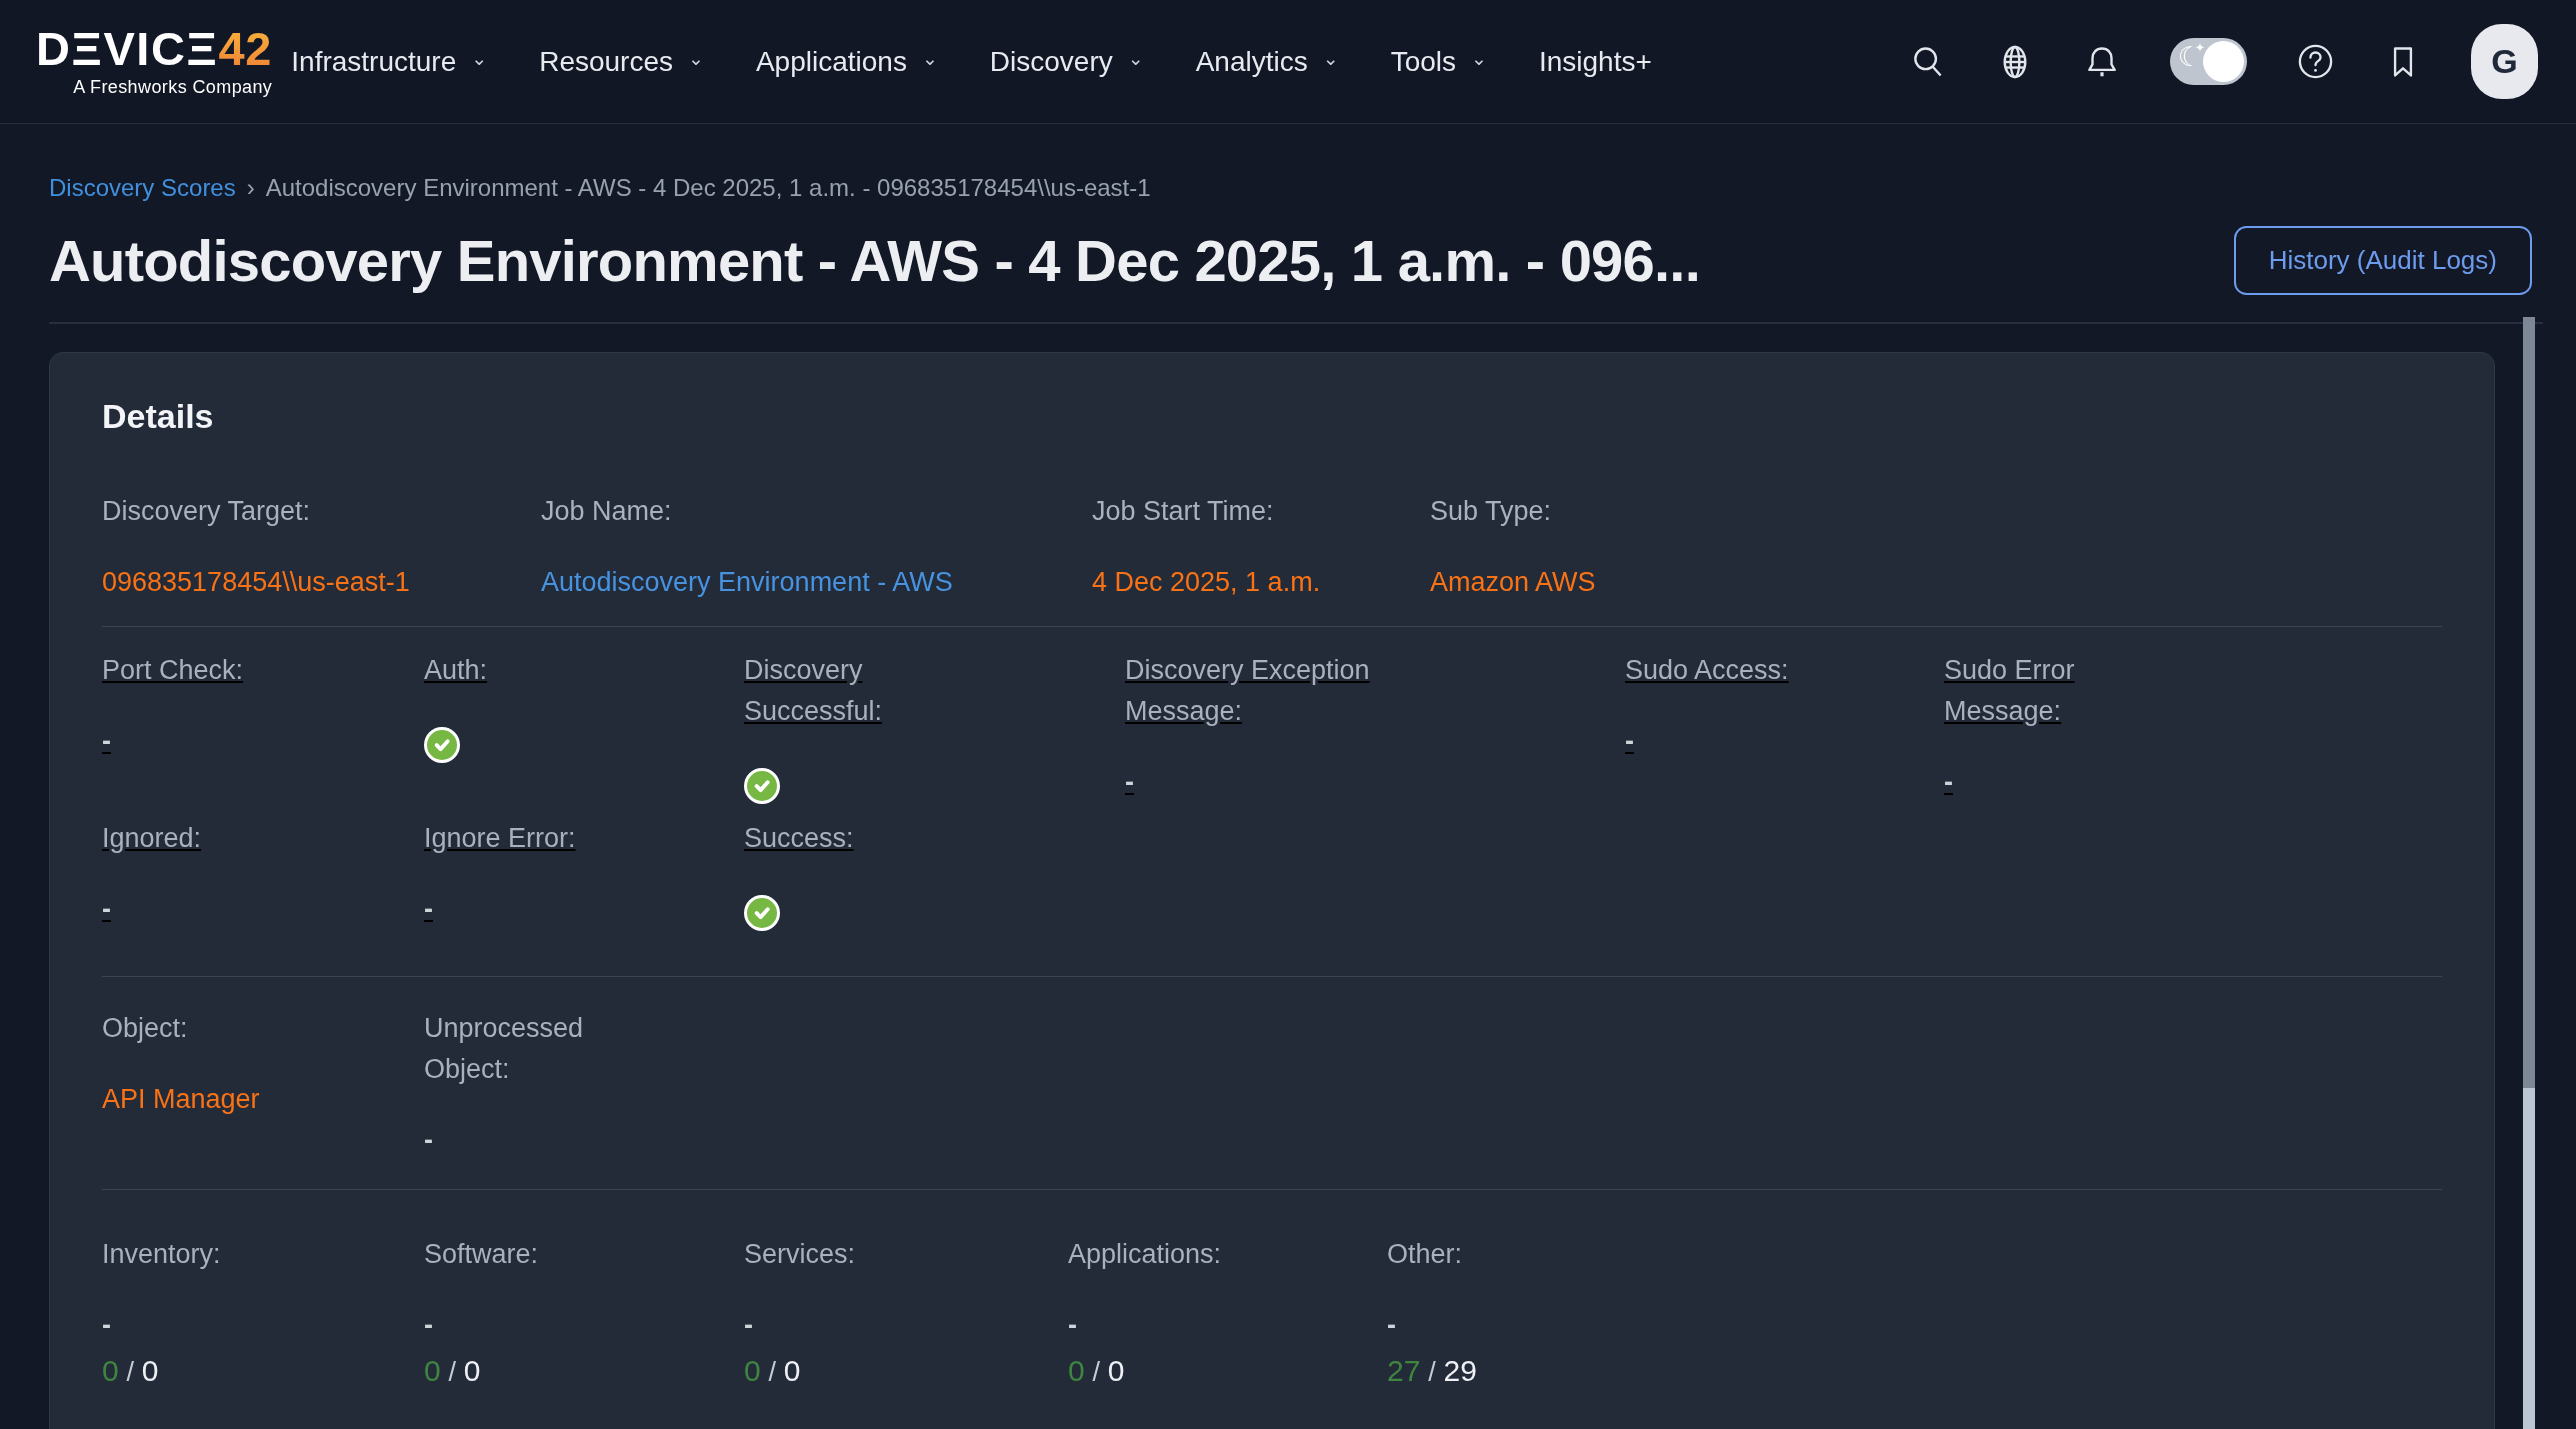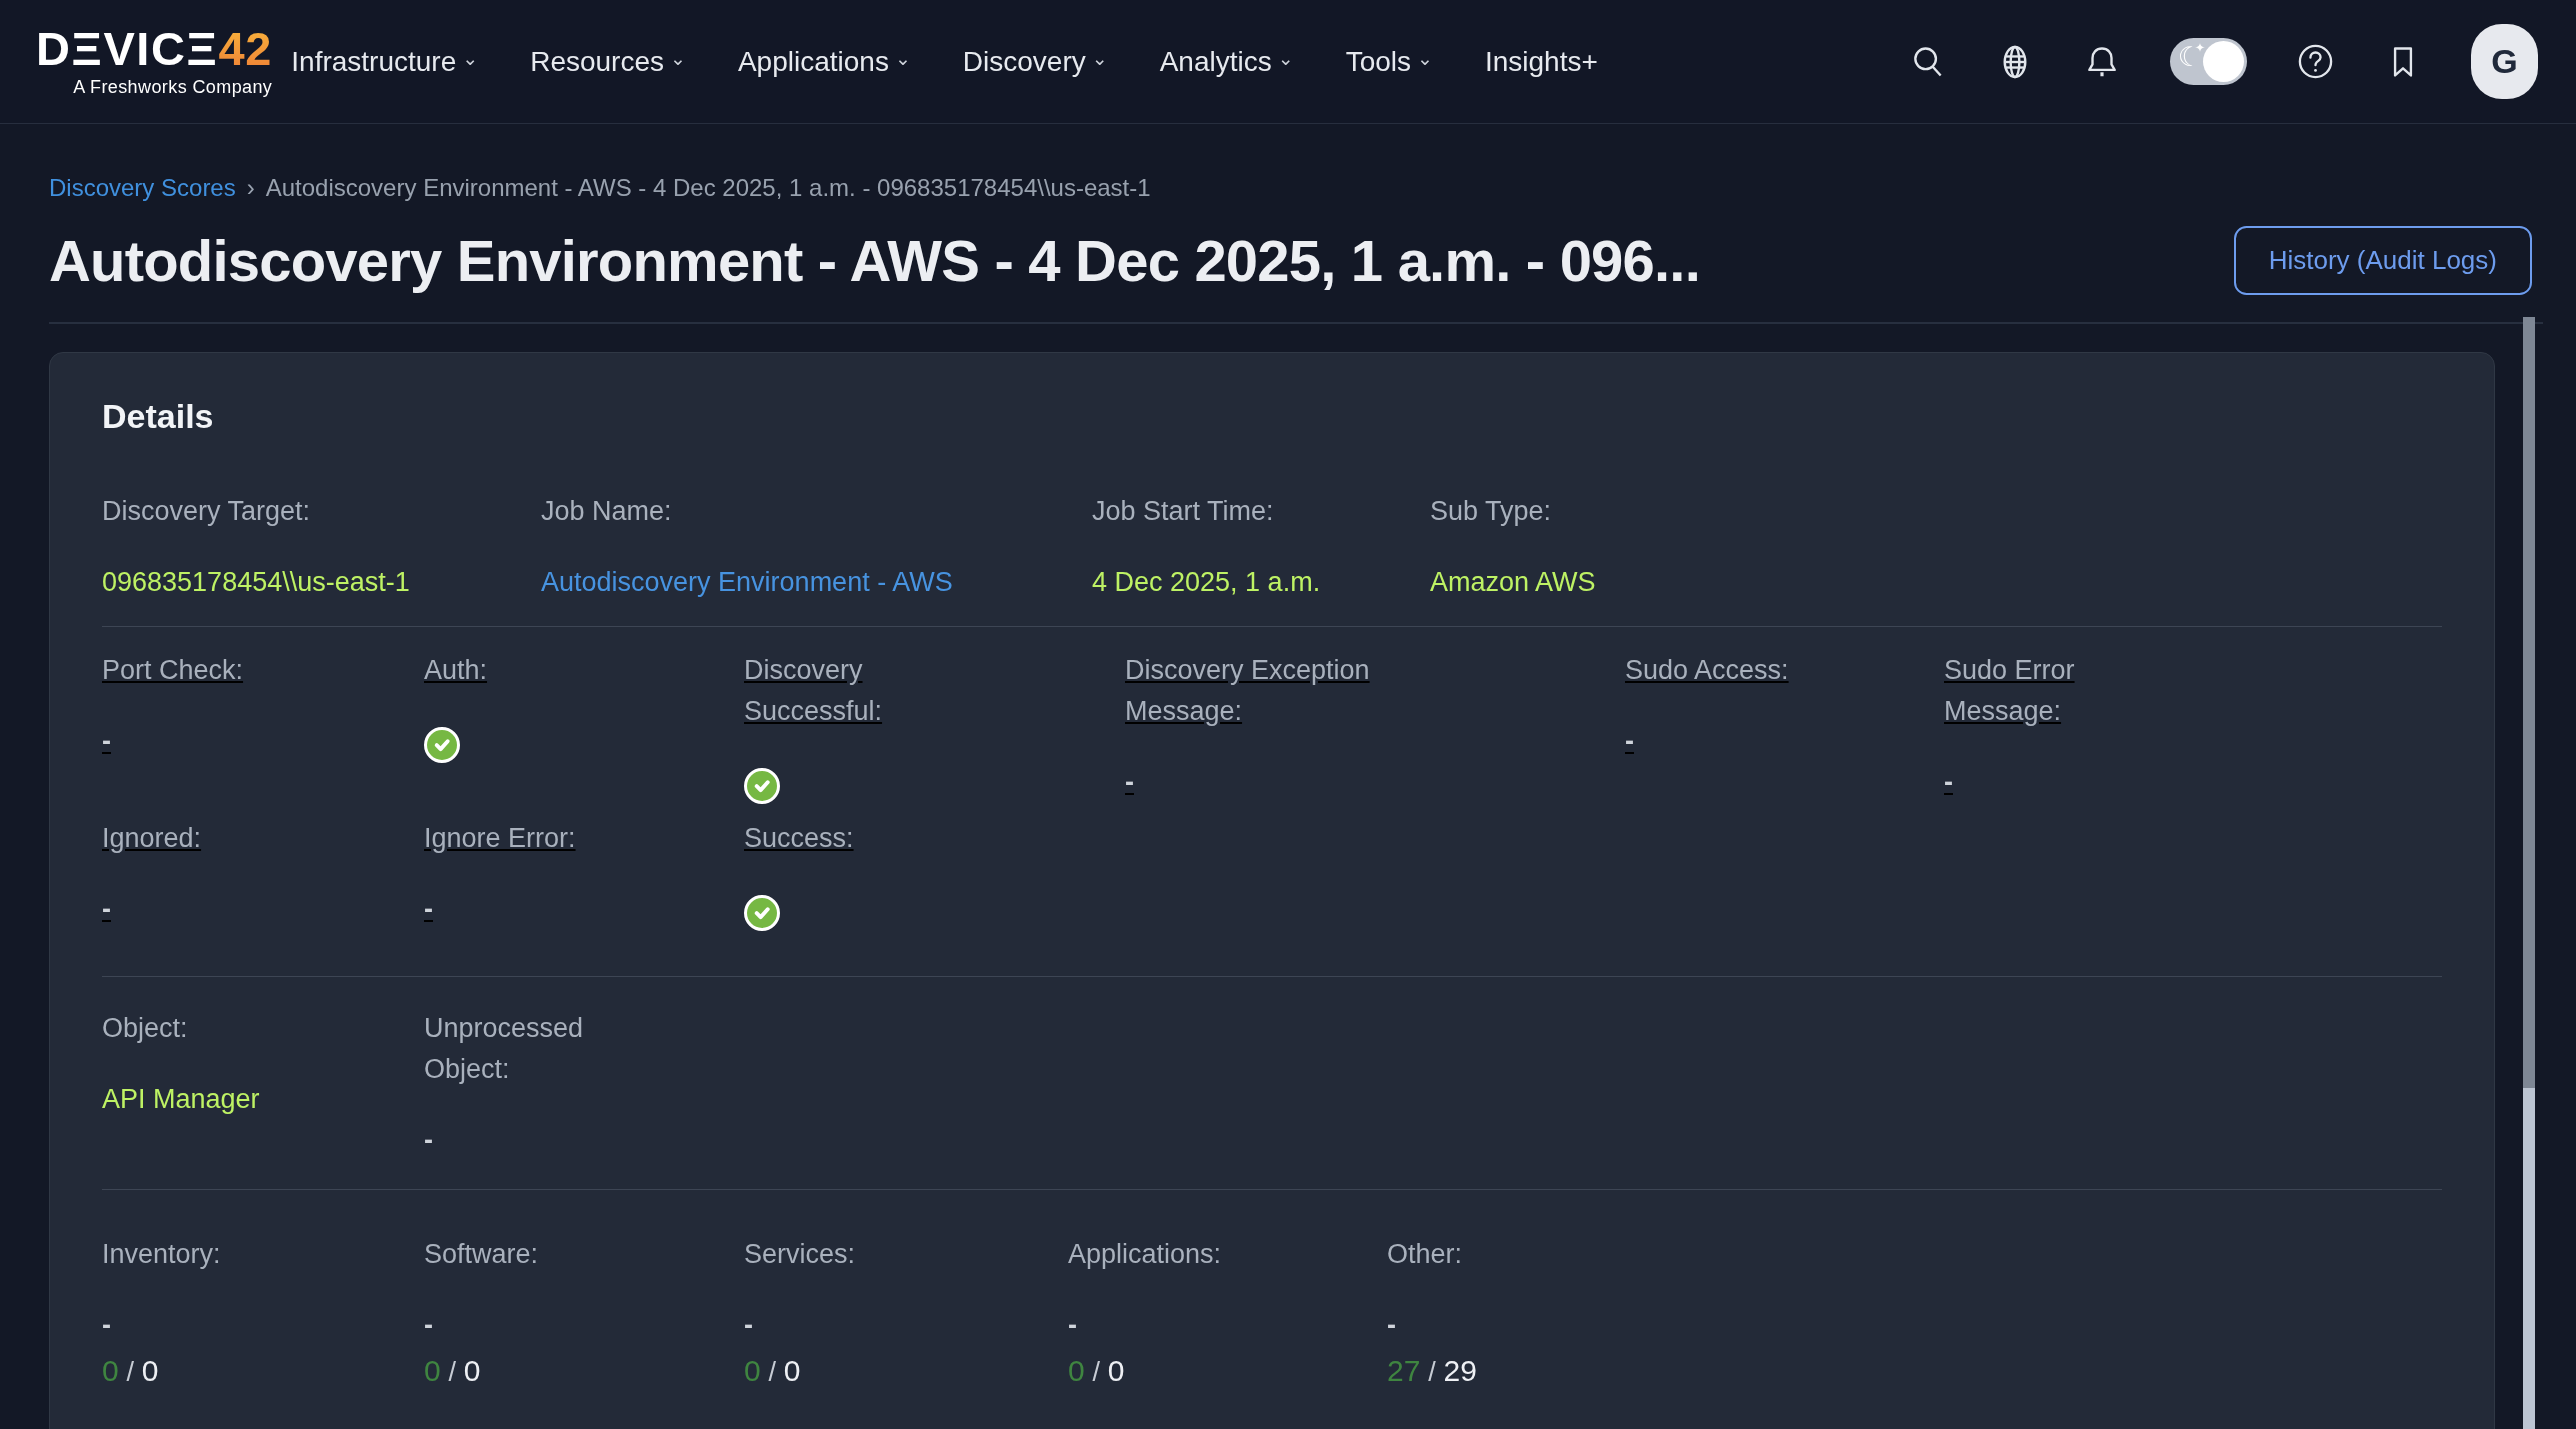--- a/index.html
+++ b/index.html
@@ -19,21 +19,21 @@
   .logo-line{display:flex;align-items:baseline;line-height:1;}
   .logo-main{font-size:47px;font-weight:700;color:#ffffff;letter-spacing:1.6px;}
   .logo-accent{
     font-size:47px;font-weight:700;letter-spacing:0.8px;
     background:linear-gradient(180deg,#f8b43c 0%,#ef8136 100%);
     -webkit-background-clip:text;background-clip:text;color:transparent;
   }
   .logo-tagline{font-size:18px;color:#ffffff;margin-top:5.5px;letter-spacing:0.4px;}
   .menu{display:flex;align-items:center;gap:52px;margin-left:19px;}
   .menu-item{
-    display:flex;align-items:center;gap:6px;color:#e7eaef;font-size:28px;
+    display:flex;align-items:center;gap:15px;color:#e7eaef;font-size:28px;
     cursor:pointer;white-space:nowrap;
   }
   .chev{font-size:19px;color:#cfd4dc;transform:translateY(-3.1px);}
   .nav-actions{margin-left:auto;display:flex;align-items:center;gap:49px;}
   .icon-btn{display:flex;align-items:center;justify-content:center;cursor:pointer;color:#e2e6ec;}
   .icon-btn svg{display:block;}
   .toggle{
     width:77px;height:47px;border-radius:23.5px;background:#bfc5cf;
     position:relative;cursor:pointer;display:flex;align-items:center;
   }
@@ -72,21 +72,21 @@
   .sec{display:grid;align-content:start;}
   .secA{margin-top:55px;grid-template-columns:424px 536px 323px auto;padding-bottom:23.5px;gap:15px;}
   .secB{
     grid-template-columns:322px 320px 381px 500px 319px auto;
     border-top:1.6px solid #3d4554;padding-top:23px;row-gap:10px;padding-bottom:41px;text-decoration:underline;
   }
   .secC{grid-template-columns:322px auto;border-top:1.6px solid #3d4554;padding-top:31px;padding-bottom:28px;}
   .secD{grid-template-columns:322px 320px 324px 319px auto;border-top:1.6px solid #3d4554;padding-top:44px;}
   .cell{padding-right:23.5px;}
   .flabel{font-size:27px;line-height:41px;color:#a9b1bd;}
-  .fvalue{margin-top:30px;font-size:27px;line-height:41px;color:#bef264;font-weight:500;white-space:nowrap;}
+  .fvalue{margin-top:30px;font-size:27px;line-height:41px;color:#f97316;font-weight:500;white-space:nowrap;}
   .fvalue.link{color:#4793e0;cursor:pointer;}
   .fvalue.dash{font-weight:700;color:#cfd4db;}
   .fvalue.badge-wrap{margin-top:35px;}
   .check-badge{
     display:inline-flex;width:30px;height:30px;border-radius:50%;
     background:#76b843;border:3.1px solid #ffffff;
     align-items:center;justify-content:center;
   }
   .fcounts{margin-top:6.3px;font-size:30px;line-height:38px;font-weight:500;white-space:nowrap;}
   .cnum{color:#3f8540;}

